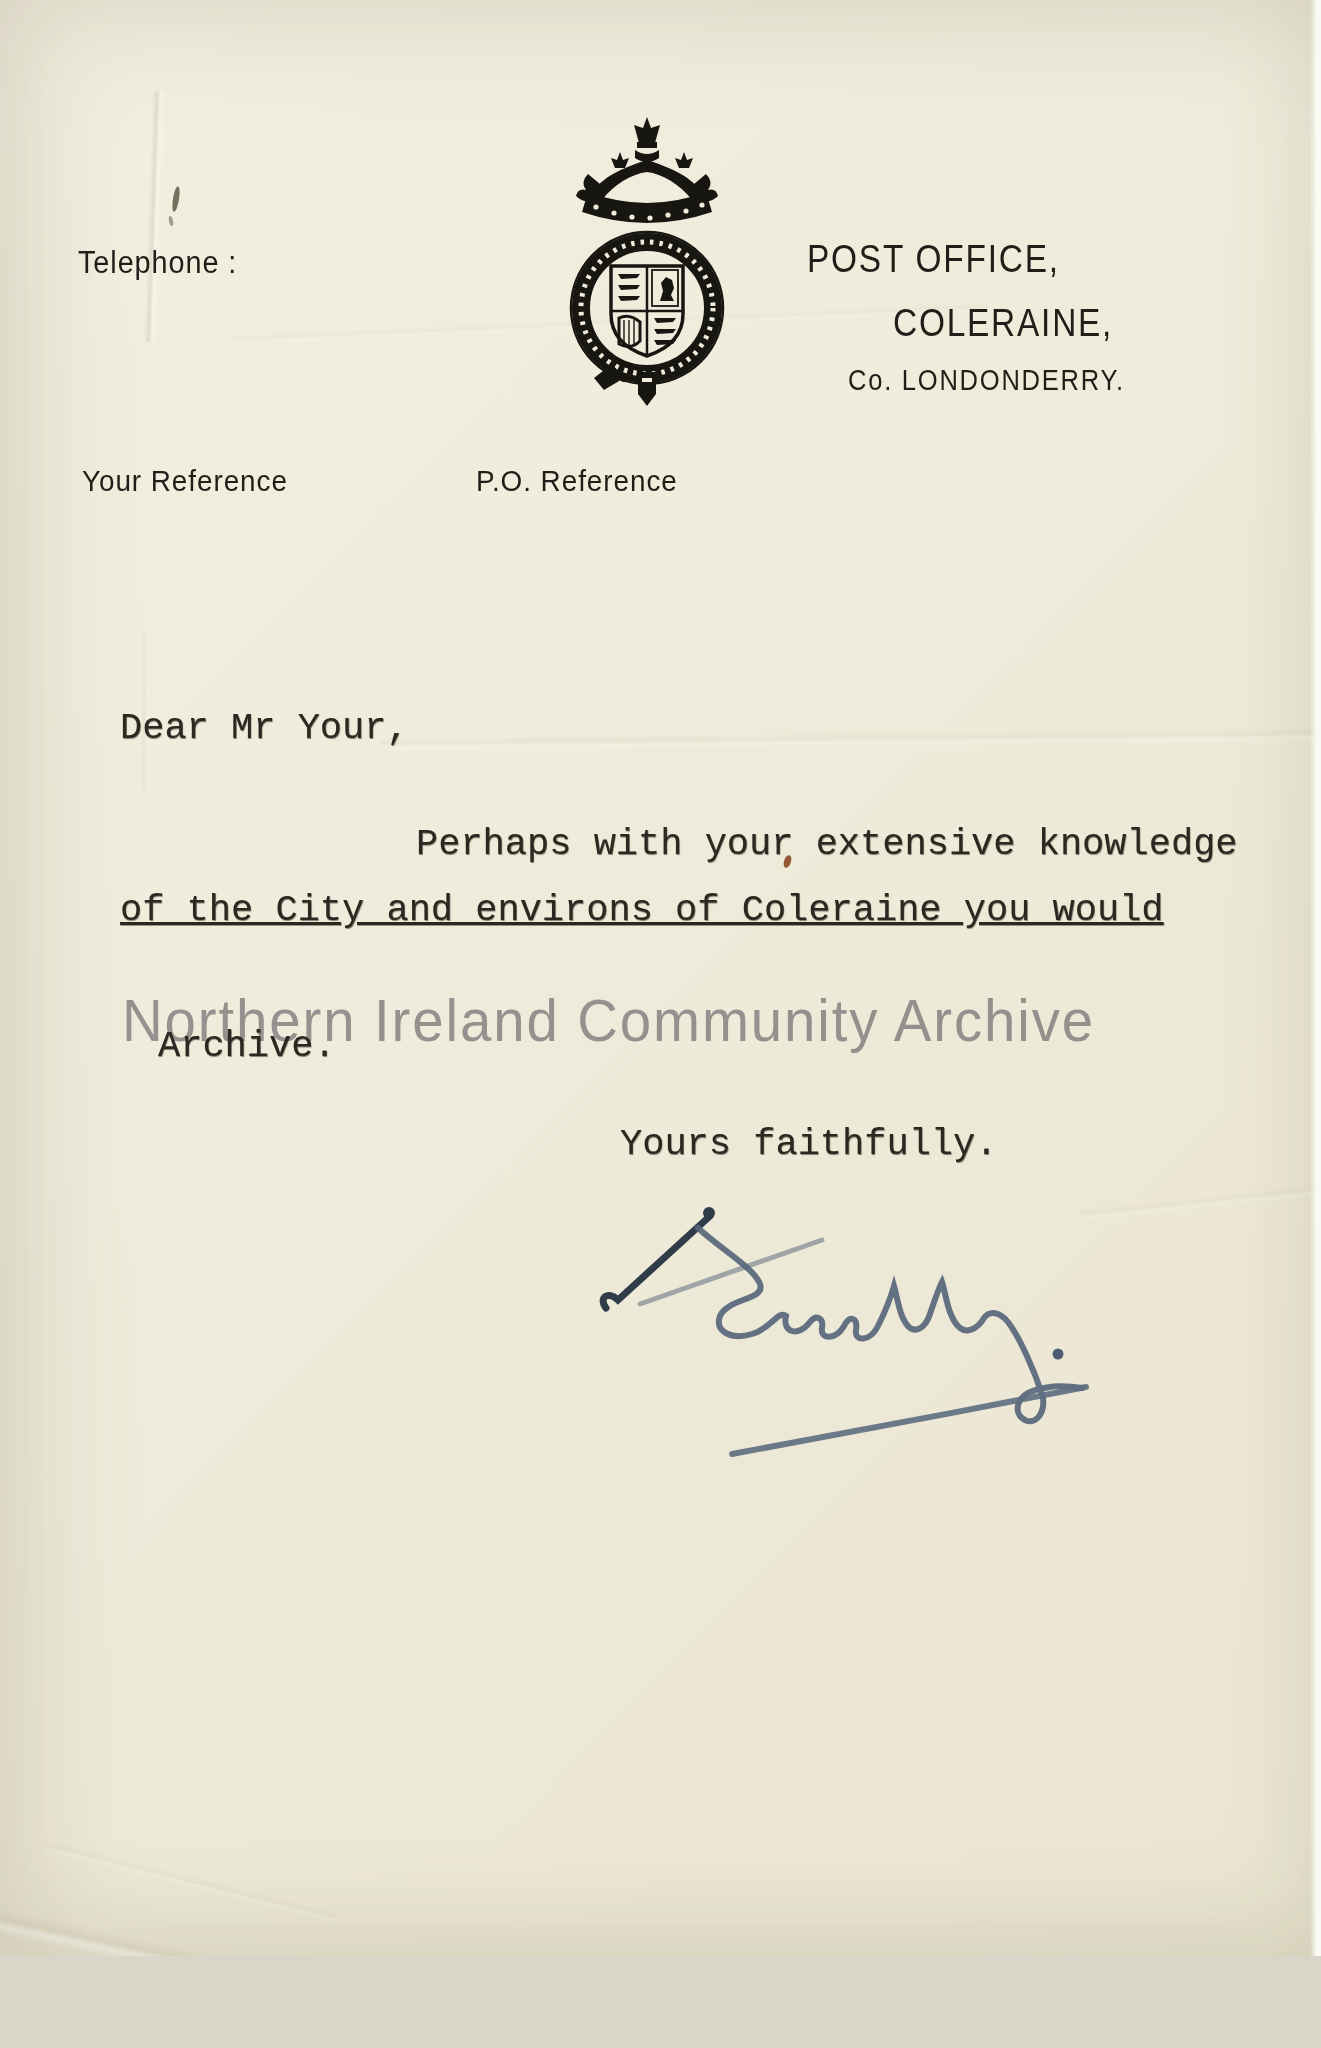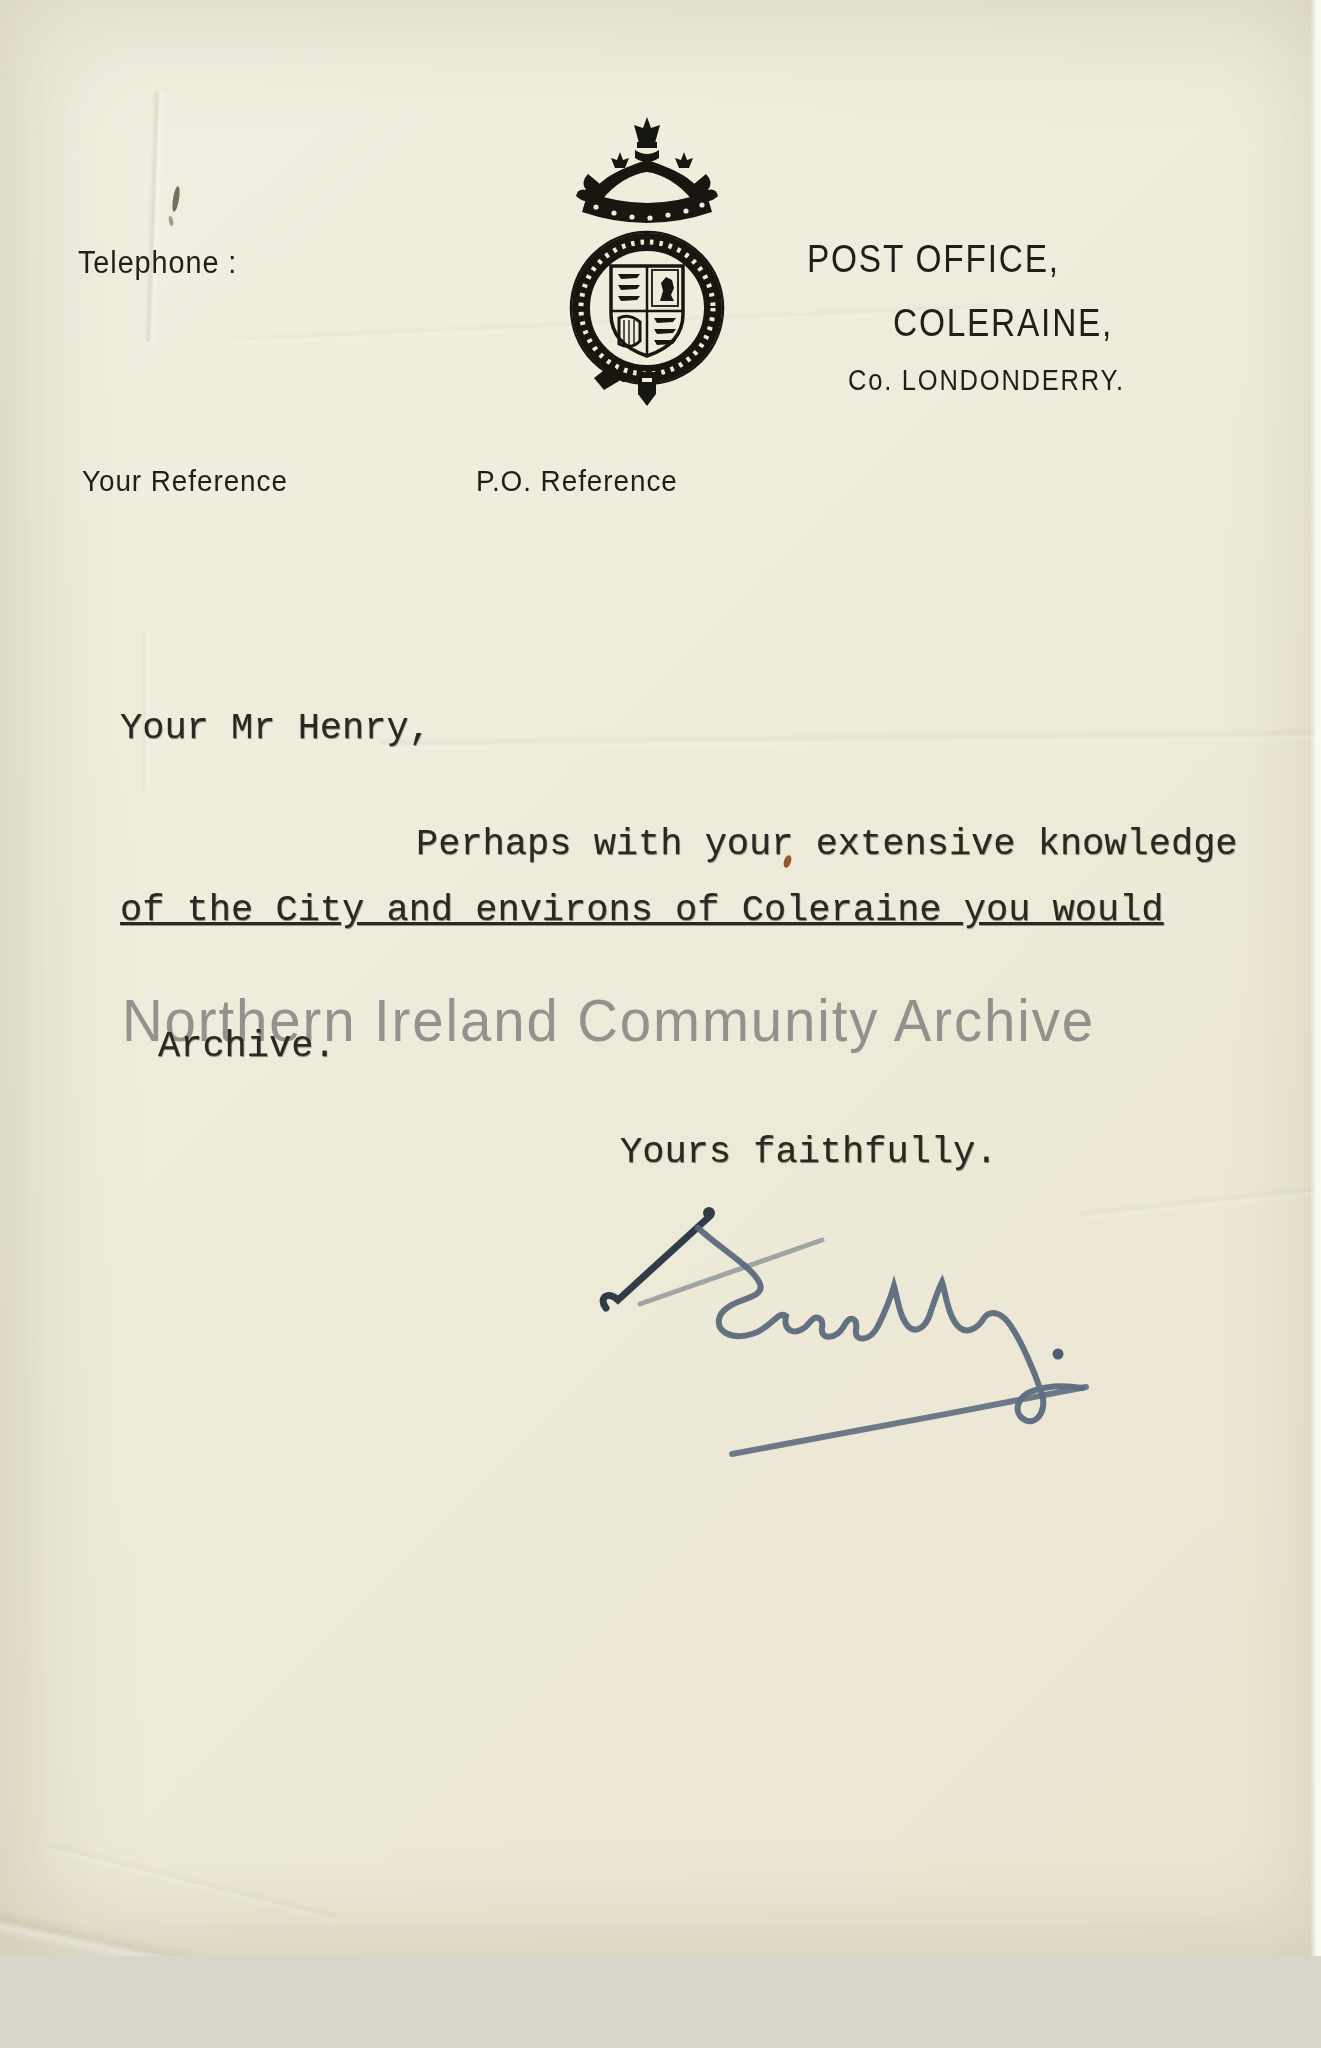--- a/index.html
+++ b/index.html
@@ -123,29 +123,29 @@
   </div>
 
   <div class="print" style="left:82px;top:466px;font-size:30px;letter-spacing:1px;">
     <span class="squeeze2">Your Reference</span>
   </div>
   <div class="print" style="left:476px;top:466px;font-size:30px;letter-spacing:1px;">
     <span class="squeeze2">P.O. Reference</span>
   </div>
 
 
-  <div class="typed" style="left:120px;top:710px;">Your Mr Henry,</div>
+  <div class="typed" style="left:120px;top:710px;">Dear Mr Your,</div>
 
   <div class="typed" style="left:416px;top:826px;">Perhaps with your extensive knowledge</div>
   <div class="typed" style="left:120px;top:892px;text-decoration:underline;">of the City and environs of Coleraine you would</div>
   <div class="typed" style="left:158px;top:1028px;">Archive.</div>
 
   <div class="watermark">Northern Ireland Community Archive</div>
 
-  <div class="typed" style="left:620px;top:1126px;margin-top:8px;">Yours faithfully.</div>
+  <div class="typed" style="left:620px;top:1126px;">Yours faithfully.</div>
 
   <svg class="signature" width="540" height="280" viewBox="0 0 540 280" fill="none" aria-label="J Donnelly">
 
     <path d="M70,114 L252,50" stroke="#76808e" stroke-width="5" stroke-linecap="round" opacity=".65"></path>
 
     <path d="M36,118 C28,108 38,100 48,110 L140,26" stroke="#313c49" stroke-width="7" stroke-linecap="round"></path>
     <circle cx="139" cy="23" r="6" fill="#313c49"></circle>
 
     <path d="M128,38
              C152,60 184,78 190,94

